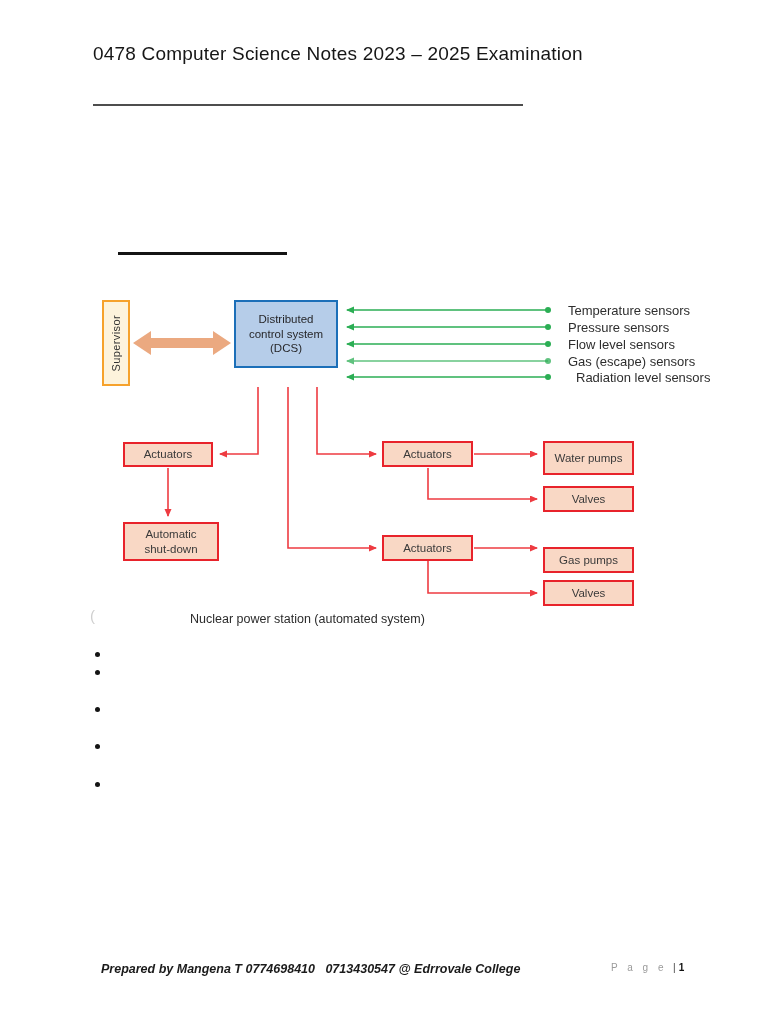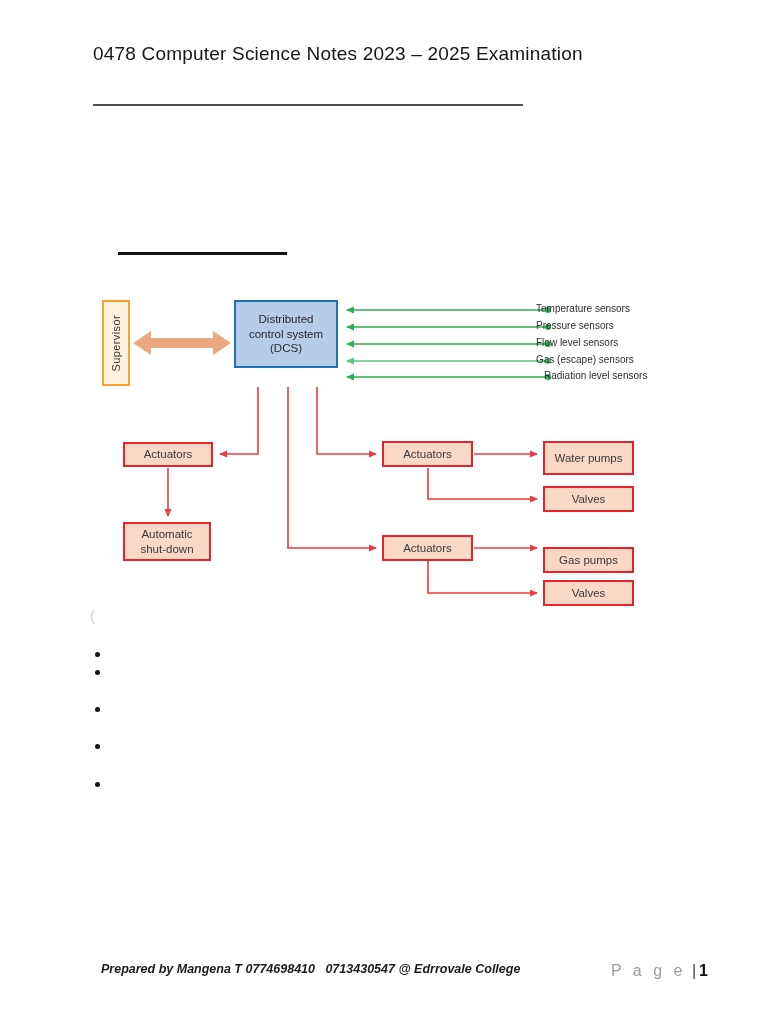--- a/index.html
+++ b/index.html
@@ -43,50 +43,50 @@
     flex-direction:column;
   }
   .rbox{
     box-sizing:border-box;
     position:absolute;
     display:flex;align-items:center;justify-content:center;
     border:2px solid #e8232b;background:#f9d8c5;
     color:#3a3a3a;font-size:11.5px;text-align:center;line-height:1.25;
   }
   .b-actuators-left {left:123px;top:442px;width:90px;height:25px;}
-  .b-auto-shutdown  {left:123px;top:522px;width:88px;height:39px;}
+  .b-auto-shutdown  {left:123px;top:522px;width:96px;height:39px;}
   .b-actuators-top  {left:382px;top:441px;width:91px;height:26px;}
   .b-actuators-bot  {left:382px;top:535px;width:91px;height:26px;}
   .b-water-pumps    {left:543px;top:441px;width:91px;height:34px;}
   .b-valves-top     {left:543px;top:486px;width:91px;height:26px;}
   .b-gas-pumps      {left:543px;top:535px;width:91px;height:26px;margin-top:12px;}
   .b-valves-bot     {left:543px;top:580px;width:91px;height:26px;}
 
   .slabel{
-    position:absolute;left:536px;
-    font-size:10px;color:#2e2e2e;white-space:nowrap;
+    position:absolute;left:568px;
+    font-size:13px;color:#2e2e2e;white-space:nowrap;
   }
   .sl-0{top:303px;} .sl-1{top:320px;} .sl-2{top:337px;} .sl-3{top:354px;text-align:center;} .sl-4{top:370px;margin-left:8px;}
 
   .caption{left:190px;top:612px;font-size:12.5px;color:#2b2b2b;white-space:nowrap;}
   .faint-mark{left:90px;top:607px;font-size:15px;color:#cfcfcf;}
 
   .bullet{
     position:absolute;left:95px;width:5px;height:5px;border-radius:50%;background:#141414;
   }
   .bu-0{top:652px;} .bu-1{top:670px;} .bu-2{top:707px;} .bu-3{top:744px;} .bu-4{top:782px;}
 
   .footer-left{
     left:93px;top:962px;
     font-size:12.5px;font-weight:bold;font-style:italic;color:#1b1b1b;
     white-space:pre;
     margin-left:8px;
   }
   .footer-right{
-    left:611px;top:962px;font-size:16px;color:#111;white-space:nowrap;
+    left:611px;top:962px;font-size:10px;color:#111;white-space:nowrap;
   }
   .footer-right .pgword{color:#9b9b9b;letter-spacing:3.5px;font-weight:normal;}
   .footer-right .pgsep{color:#444;margin:0 3px 0 6px;font-weight:normal;}
   .footer-right .pgnum{color:#111;font-weight:bold;}
 </style>
 </head>
 <body>
 
 <div class="page">
 
@@ -176,20 +176,21 @@
     <span>Valves</span>
   </div>
 
   <div class="slabel sl-0">Temperature sensors</div>
   <div class="slabel sl-1">Pressure sensors</div>
   <div class="slabel sl-2">Flow level sensors</div>
   <div class="slabel sl-3">Gas (escape) sensors</div>
   <div class="slabel sl-4">Radiation level sensors</div>
 
   <div class="abs faint-mark">(</div>
+  <div class="abs caption">Nuclear power station (automated system)</div>
 
   <div class="bullet bu-0"></div>
   <div class="bullet bu-1"></div>
   <div class="bullet bu-2"></div>
   <div class="bullet bu-3"></div>
   <div class="bullet bu-4"></div>
 
   <div class="abs footer-left">Prepared by Mangena T 0774698410   0713430547 @ Edrrovale College</div>
   <div class="abs footer-right">
     <span class="pgword">P a g e</span><span class="pgsep">|</span><span class="pgnum">1</span>

